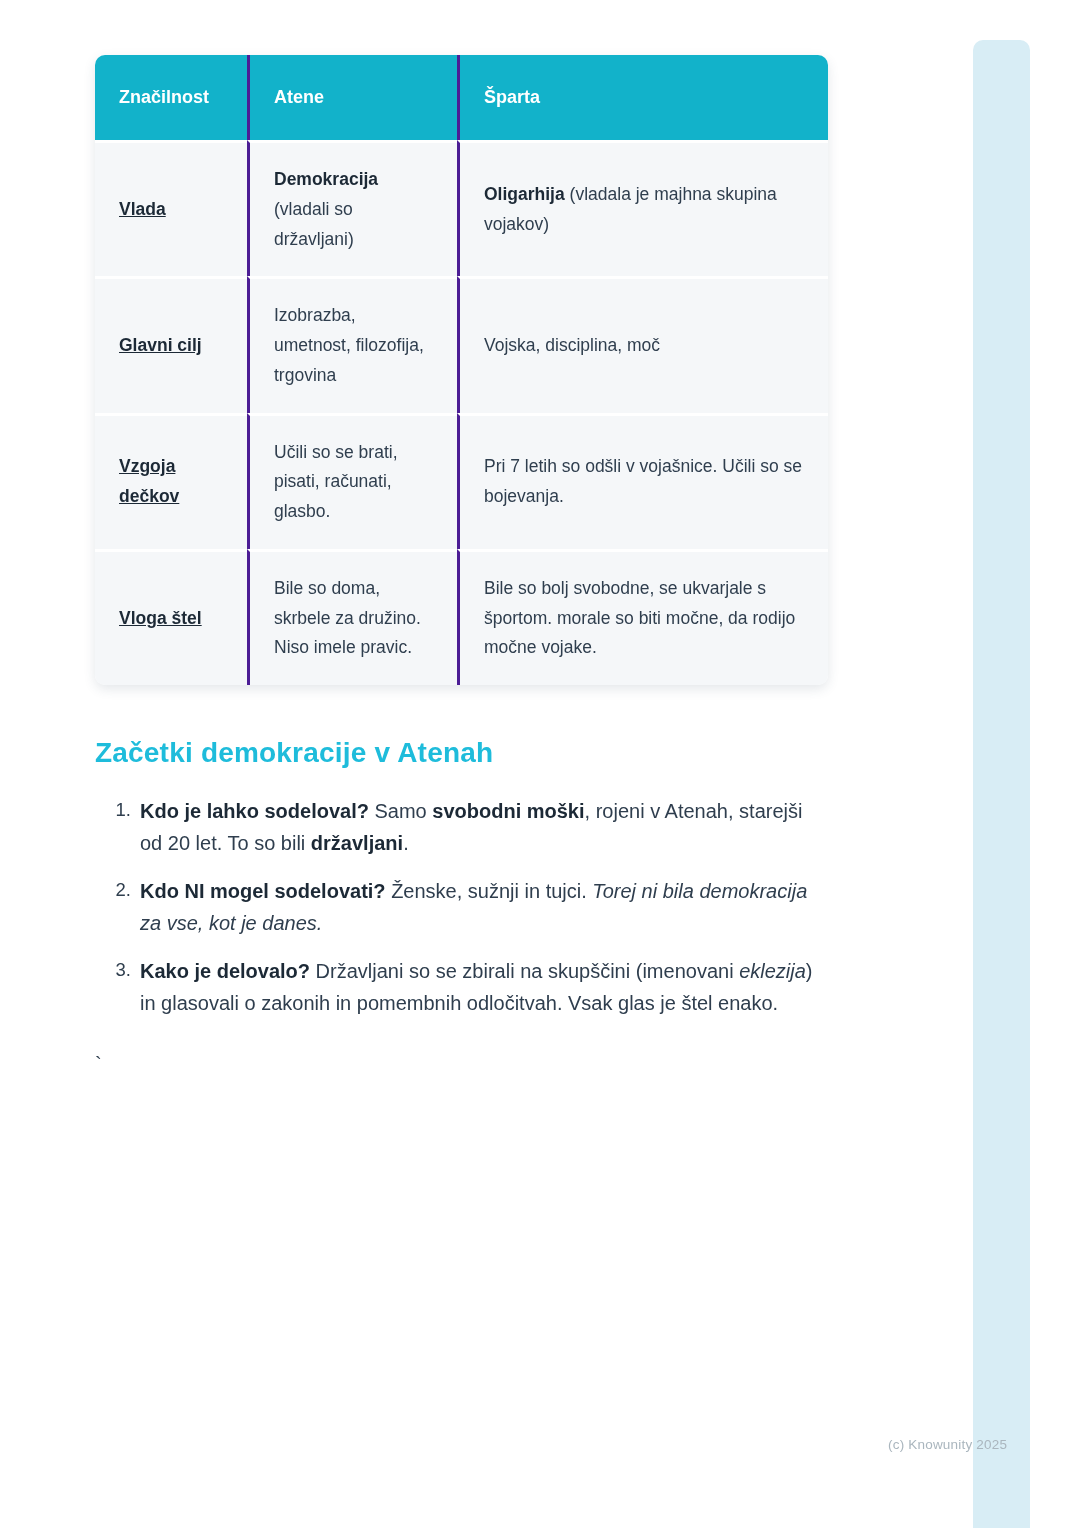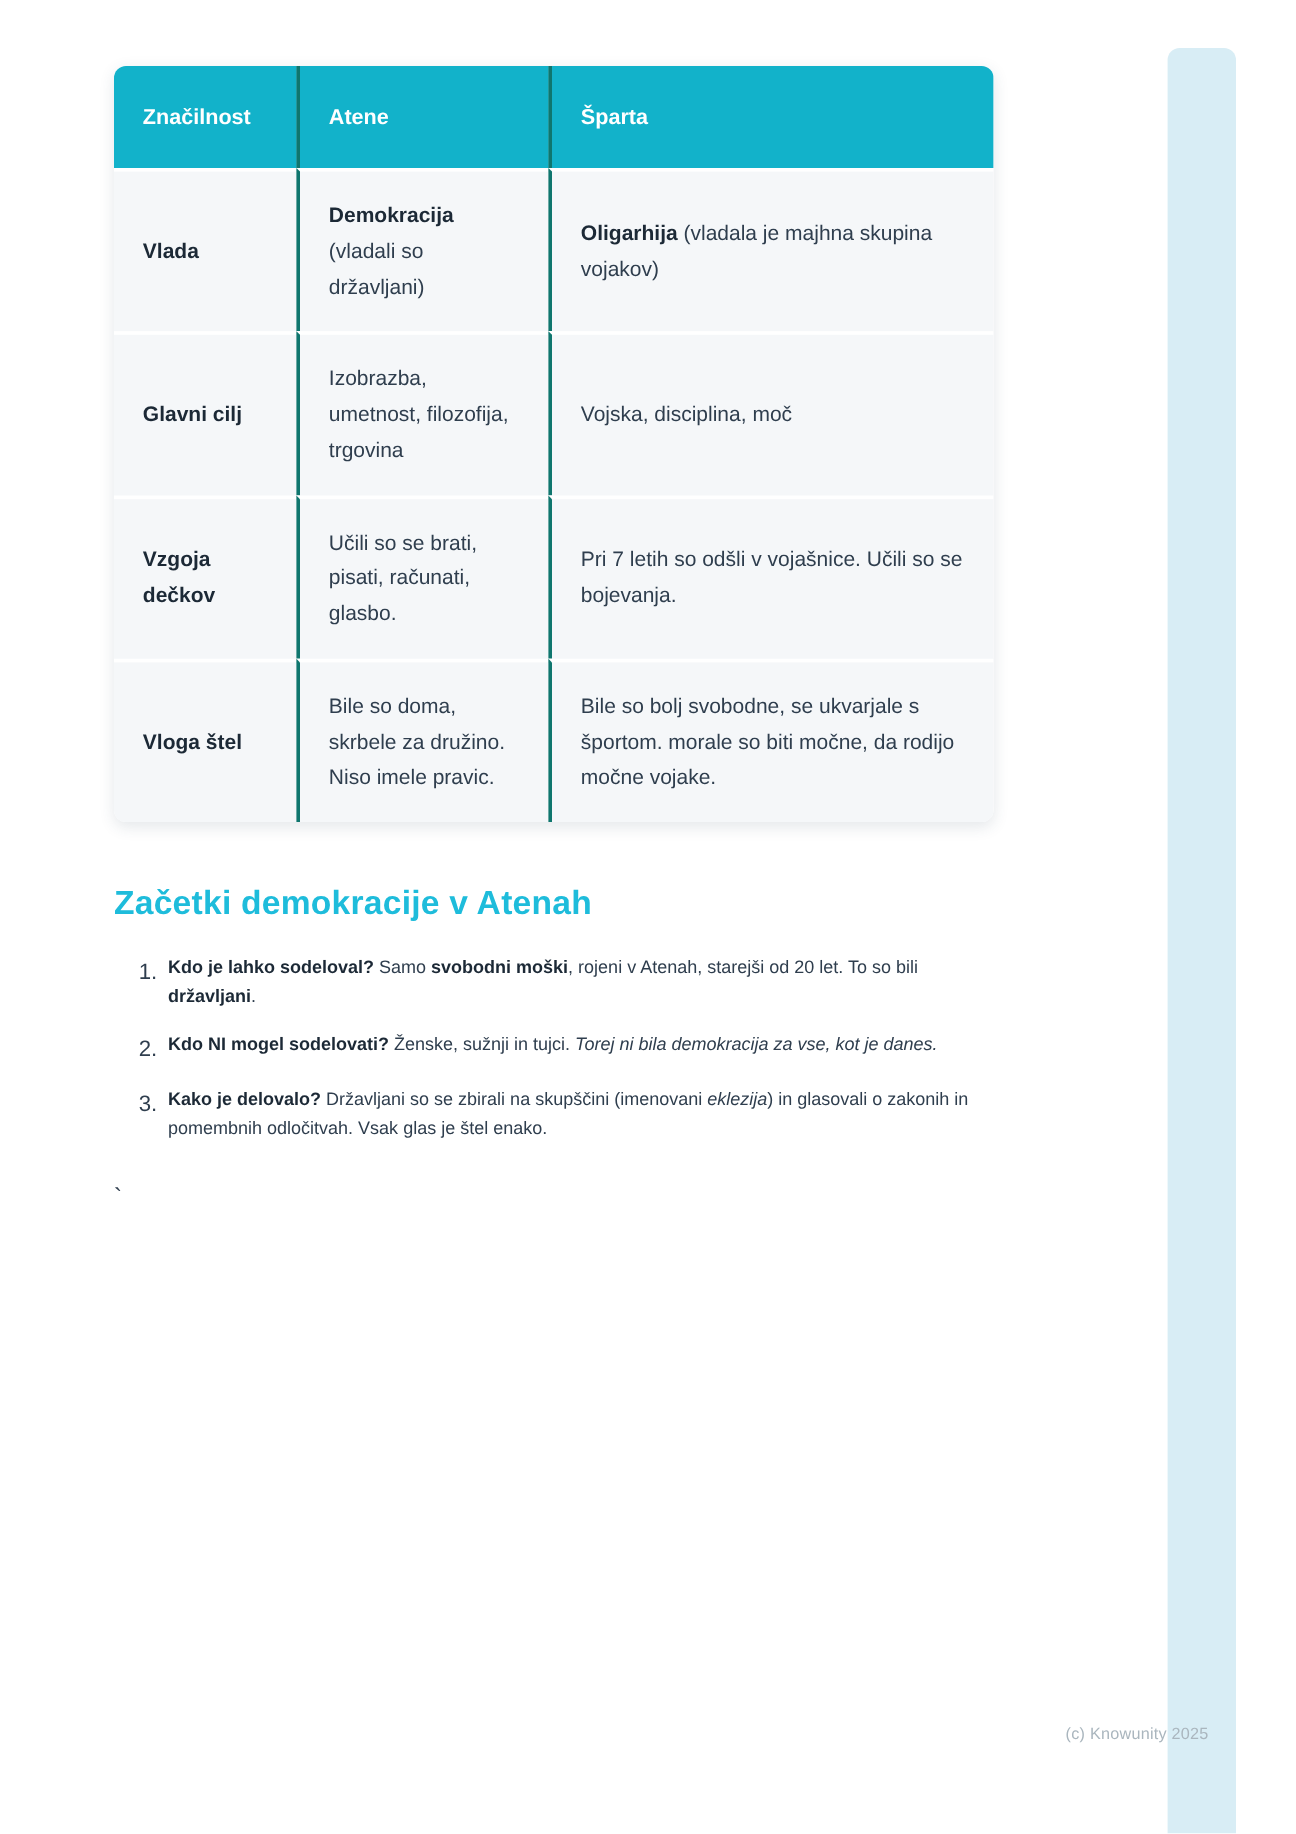--- a/index.html
+++ b/index.html
@@ -21,42 +21,42 @@
   }
   table.compare { width:733px; border-collapse:separate; border-spacing:0; table-layout:fixed; }
   table.compare th {
     background:#12b2ca; color:#ffffff; font-size:18px; font-weight:bold;
     text-align:left; padding:32px 24px; vertical-align:middle;
   }
   table.compare td {
     background:#f5f7f9; font-size:17.5px; line-height:1.7;
     padding:22px 24px; vertical-align:middle; border-top:3px solid #ffffff;
   }
-  table.compare th + th, table.compare td + td { border-left:3px solid #0f766e; }
-  td.feature { font-weight:bold; color:#1c2936; }
+  table.compare th + th, table.compare td + td { border-left:3px solid #4c1d95; }
+  td.feature { font-weight:bold; color:#1c2936;text-decoration:underline; }
   .b { font-weight:bold; color:#1c2936; }
   .i { font-style:italic; }
 
   
   .callout {
     margin-top:42px; background:#e2f4f8; border-left:7px solid #0c7d99;
     border-radius:2px 6px 6px 2px; padding:25px 30px;
     font-size:18.5px; line-height:1.65; color:#22313f;
   }
 
   
   .section-title {
     margin-top:52px; font-size:28px; font-weight:bold; color:#1ebcdb; letter-spacing:0.2px;
   }
   .intro { margin-top:20px; font-size:18.5px; line-height:1.7; color:#2f3e4e; }
 
   .list { margin-top:26px; }
   .list-item { display:flex; margin-bottom:16px; padding-left:12px; }
   .list-num { flex:none; width:24px; text-align:right; margin-right:9px; font-size:18.5px; line-height:1.6; color:#2f3e4e; }
-  .list-text { font-size:15px; line-height:1.6; color:#2f3e4e; }
+  .list-text { font-size:20px; line-height:1.6; color:#2f3e4e; }
 
   .backtick { margin-top:34px; font-size:20px; color:#2f3e4e; }
 
   .footer {
     position:absolute; left:888px; top:1437px;
     font-size:13.5px; color:#aab6be; letter-spacing:0.2px;text-align:right;
   }
 </style>
 </head>
 <body>

